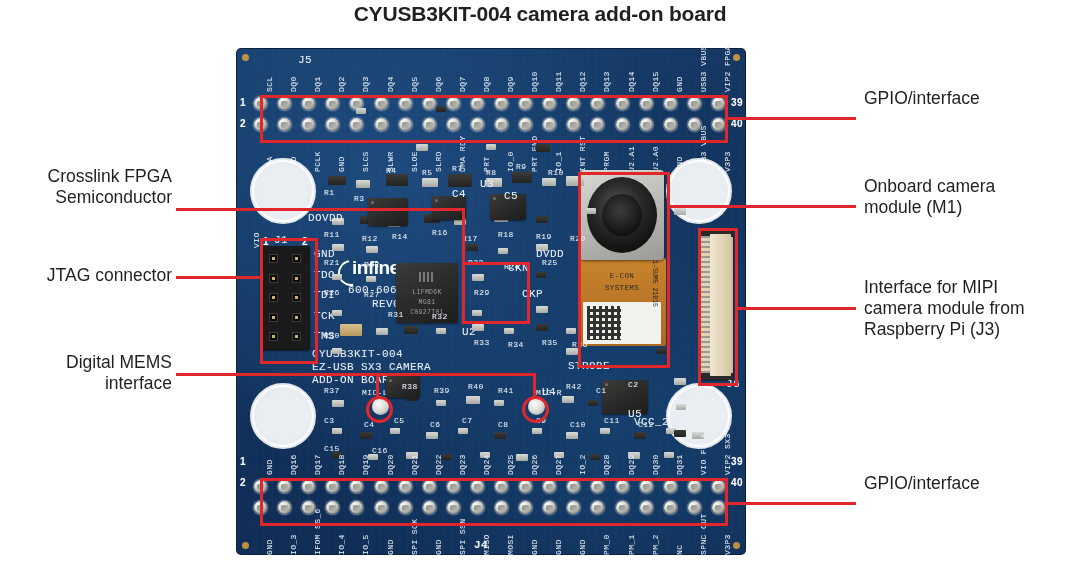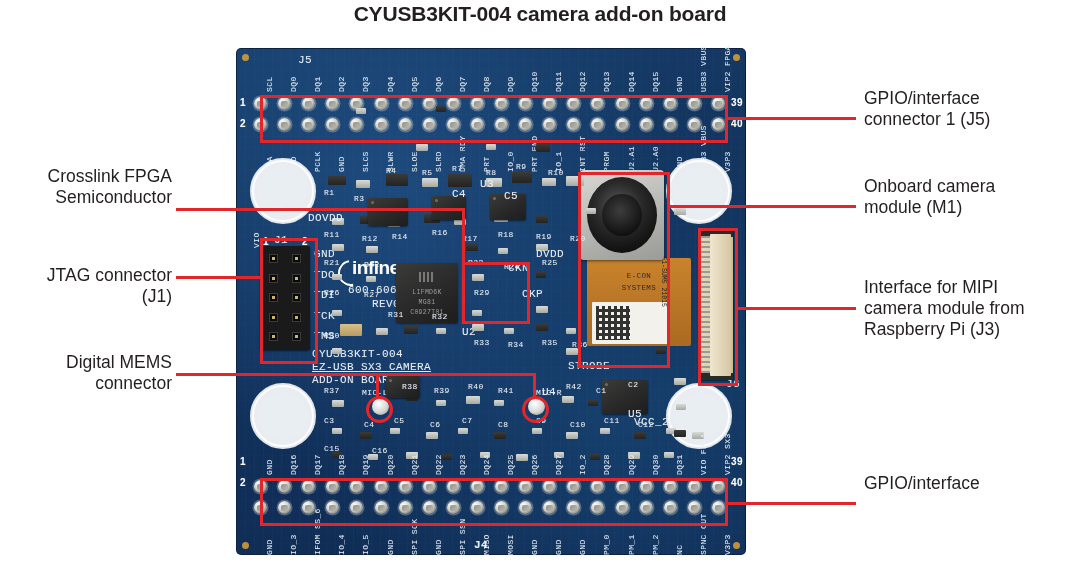--- a/index.html
+++ b/index.html
@@ -356,34 +356,34 @@
       <div class="silk big" style="left: 78px; top: 261.5px;">TCK</div>
       <div class="silk big" style="left: 78px; top: 282px;">TMS</div>
     </div>
   <div class="silk vv" style="left:16px;top:200px;">VIO</div>
 
   <div id="infswoosh" style="left:102px;top:212px;width:22px;height:22px;transform:rotate(35deg);"></div>
   <div id="inflogo" style="left:116px;top:209px;">infineon</div>
   <div class="silk big" style="left:112px;top:236px;">600-60611-01</div>
   <div class="silk big" style="left:136px;top:250px;">REV01</div>
   <div class="silk big" style="left:76px;top:300px;">CYUSB3KIT-004</div>
-  <div class="silk big" style="left:76px;top:313px;text-decoration:underline;">EZ-USB SX3 CAMERA</div>
+  <div class="silk big" style="left:76px;top:313px;">EZ-USB SX3 CAMERA</div>
   <div class="silk big" style="left:76px;top:326px;">ADD-ON BOARD</div>
 
   <div class="ic" style="left:160px;top:215px;width:62px;height:60px;">
     <div style="position:absolute;left:23px;top:9px;width:14px;height:10px;
          background-image:repeating-linear-gradient(90deg,#8b8b86 0 2px,transparent 2px 4px);opacity:.8;"></div>
     <div class="txt" style="top:26px;">LIFMD6K</div>
     <div class="txt" style="top:36px;">MG81</div>
     <div class="txt" style="top:46px;">C0927T01</div>
   </div>
   <div class="silk big" style="left:226px;top:278px;">U2</div>
 
   <div id="cam" style="left:338px;top:122px;width:96px;height:180px;">
-    <div id="camflex" style="left:13px;top:88px;width:104px;height:88px;">
+    <div id="camflex" style="left:4px;top:88px;width:88px;height:88px;">
       <div id="camlabel" style="top:14px;">E-CON</div>
       <div id="camlabel" style="top:26px;">SYSTEMS</div>
       <div id="camqr" style="left:5px;top:44px;width:78px;height:42px;">
         <div class="qr"></div>
         <div id="camqrtxt">E1-SUM5 21015</div>
       </div>
     </div>
     <div id="camlens" style="left:6px;top:0px;width:84px;height:90px;">
       <div class="ring"></div>
     </div>
@@ -759,38 +759,36 @@
 <div class="lead" style="left:176px;top:208px;width:286px;"></div>
 <div class="leadv" style="left:462px;top:208px;height:56px;"></div>
 <div class="lead" style="left:176px;top:276px;width:86px;"></div>
 <div class="lead" style="left:176px;top:373px;width:200px;"></div>
 <div class="leadv" style="left:376px;top:373px;height:26px;"></div>
 <div class="lead" style="left:376px;top:373px;width:158px;"></div>
 <div class="leadv" style="left:533px;top:373px;height:26px;"></div>
 
 <div class="callout l" id="co-gpio-j5" style="left:864px;top:88px;width:210px;">
     <div>GPIO/interface</div>
-    <div>connector 1 (J5)</div>
   </div>
 <div class="callout l" id="co-camera-m1" style="left:864px;top:176px;width:210px;">
     <div>Onboard camera</div>
     <div>module (M1)</div>
   </div>
 <div class="callout l" id="co-mipi-j3" style="left:864px;top:277px;width:214px;">
     <div>Interface for MIPI</div>
     <div>camera module from</div>
     <div>Raspberry Pi (J3)</div>
   </div>
 <div class="callout l" id="co-gpio-j4" style="left:864px;top:473px;width:210px;">
     <div>GPIO/interface</div>
   </div>
 <div class="callout r" id="co-fpga" style="left:0px;top:166px;width:172px;">
     <div>Crosslink FPGA</div>
     <div>Semiconductor</div>
   </div>
 <div class="callout r" id="co-jtag-j1" style="left:0px;top:265px;width:172px;">
     <div>JTAG connector</div>
-    <div>(J1)</div>
   </div>
 <div class="callout r" id="co-mems-mic" style="left:0px;top:352px;width:172px;">
     <div>Digital MEMS</div>
-    <div>connector</div>
+    <div>interface</div>
   </div>
 
 </body></html>

